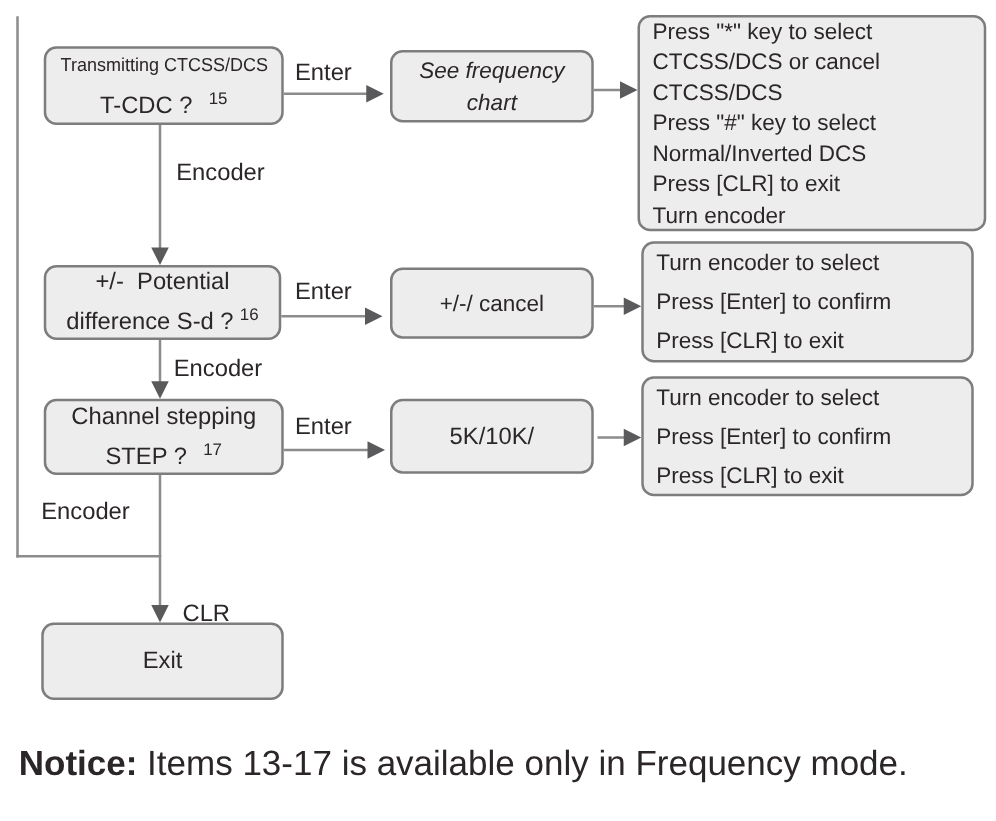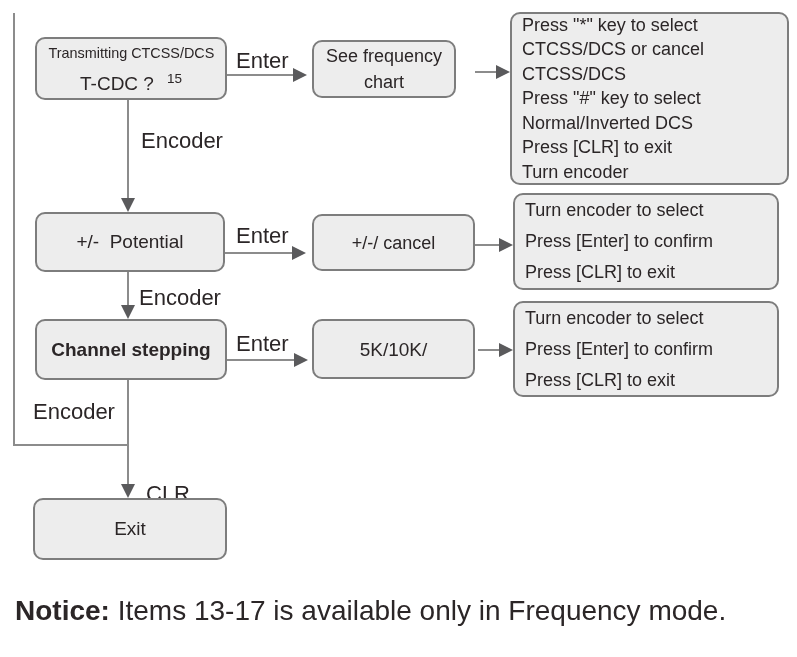--- a/index.html
+++ b/index.html
@@ -57,21 +57,21 @@
     border-left: 14px solid #5a5a5c;
   }
   .arr-d {
     position: absolute; width: 0; height: 0;
     border-left: 7px solid transparent;
     border-right: 7px solid transparent;
     border-top: 14px solid #5a5a5c;
   }
   .lbl {
     position: absolute;
-    font-size: 22px;
+    font-size: 19px;
     color: #2b2627;
     white-space: nowrap;
   }
   .nowrap { white-space: nowrap; }
   .notice {
     position: absolute;
     left: 15px;
     top: 595px;
     font-size: 28px;
     color: #2b2627;
@@ -89,21 +89,21 @@
 
   <div class="box" style="left:35px; top:37px; width:192px; height:63px;">
     <span class="condensed">Transmitting CTCSS/DCS</span>
     <span class="big nowrap"><span>T-CDC ?</span><span class="sup gap-wide">15</span></span>
   </div>
 
   <div class="lbl" style="left:236px; top:48px;">Enter</div>
   <div class="hline" style="left:227px; top:74px; width:67px;"></div>
   <div class="arr-r" style="left:293px; top:68px;"></div>
 
-  <div class="box" style="left:312px; top:40px; width:144px; height:58px;">
+  <div class="box" style="left:312px; top:40px; width:163px; height:58px;font-style:italic;">
     <div>See frequency</div>
     <div>chart</div>
   </div>
 
   <div class="hline" style="left:475px; top:71px; width:23px;"></div>
   <div class="arr-r" style="left:496px; top:65px;"></div>
 
   <div class="box instr instr7" style="left:510px; top:12px; width:279px; height:173px;">
     <div>Press "*" key to select</div>
     <div>CTCSS/DCS or cancel</div>
@@ -113,20 +113,21 @@
     <div>Press [CLR] to exit</div>
     <div>Turn encoder</div>
   </div>
 
   <div class="vline" style="left:127px; top:100px; height:99px;"></div>
   <div class="arr-d" style="left:121px; top:198px;"></div>
   <div class="lbl" style="left:141px; top:128px;">Encoder</div>
 
   <div class="box" style="left:35px; top:212px; width:190px; height:60px;align-items:center;">
     <div class="big">+/-  Potential</div>
+    <div class="big nowrap"><span>difference S-d ?</span><span class="sup gap-narrow">16</span></div>
   </div>
 
   <div class="lbl" style="left:236px; top:223px;">Enter</div>
   <div class="hline" style="left:225px; top:252px; width:68px;"></div>
   <div class="arr-r" style="left:292px; top:246px;"></div>
 
   <div class="box" style="left:312px; top:214px; width:163px; height:57px;">
     <div>+/-/ cancel</div>
   </div>
 
@@ -136,22 +137,23 @@
   <div class="box instr instr3" style="left:513px; top:193px; width:266px; height:97px;">
     <div>Turn encoder to select</div>
     <div>Press [Enter] to confirm</div>
     <div>Press [CLR] to exit</div>
   </div>
 
   <div class="vline" style="left:127px; top:272px; height:34px;"></div>
   <div class="arr-d" style="left:121px; top:305px;"></div>
   <div class="lbl" style="left:139px; top:285px;">Encoder</div>
 
-  <div class="box" style="left:35px; top:319px; width:192px; height:61px;font-weight:bold;">
+  <div class="box" style="left:35px; top:319px; width:192px; height:61px;">
     <div class="big">Channel stepping</div>
+    <div class="big nowrap"><span>STEP ?</span><span class="sup gap-wide">17</span></div>
   </div>
 
   <div class="lbl" style="left:236px; top:331px;">Enter</div>
   <div class="hline" style="left:227px; top:359px; width:68px;"></div>
   <div class="arr-r" style="left:294px; top:353px;"></div>
 
   <div class="box" style="left:312px; top:319px; width:163px; height:60px; font-size:19px; line-height:27px;">
     <div class="nowrap">5K/10K/</div>
   </div>
 

